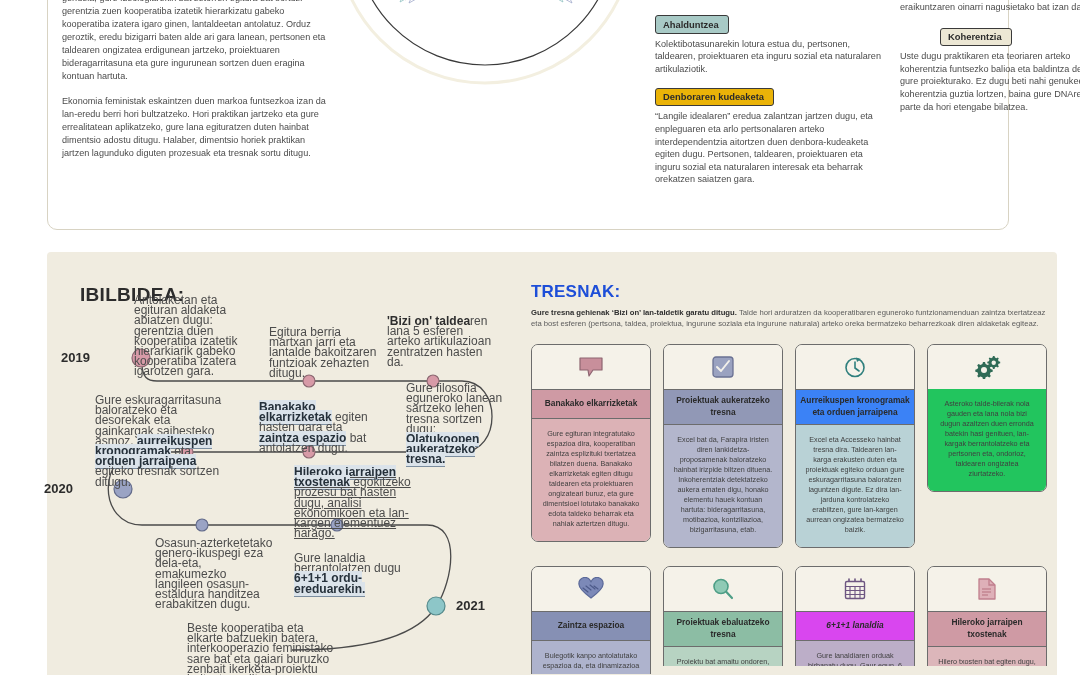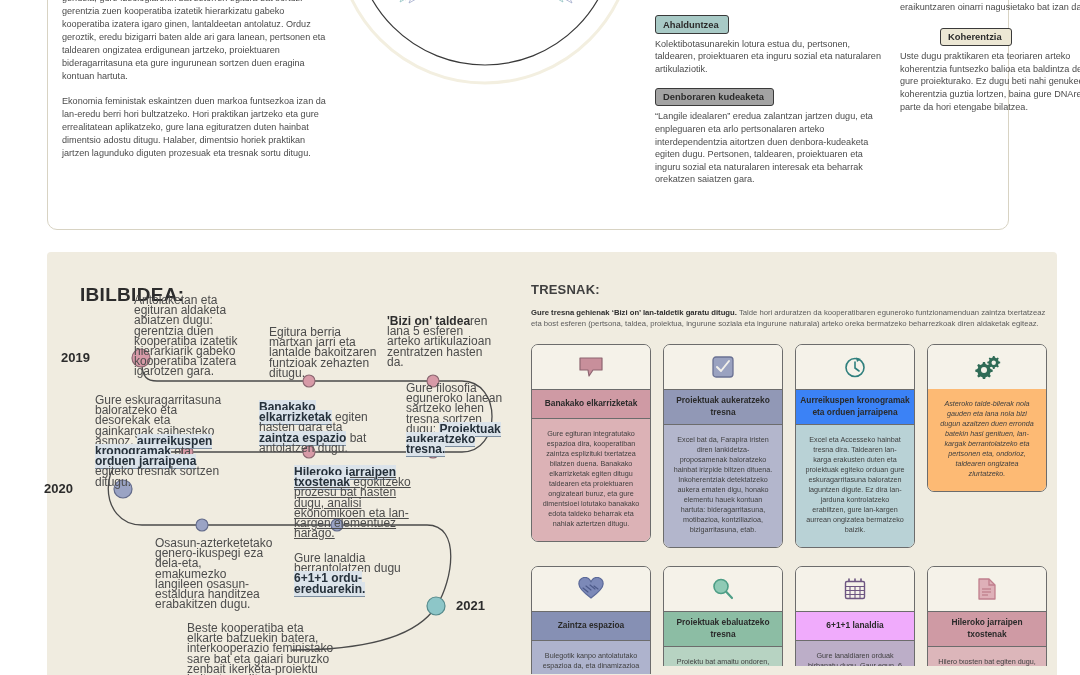--- a/index.html
+++ b/index.html
@@ -50,21 +50,21 @@
   .dim-tag {
     display: inline-block;
     font-size: 9.4px; font-weight: bold; color: #2b2b2b;
     padding: 2.5px 9px 3px 7px;
     border: 1.3px solid #3a3a3a;
     border-radius: 3px;
     margin-bottom: 4px;
     position: relative;
   }
   .dim-tag.teal   { background: #a8cac6; }
-  .dim-tag.blue   { background: #a3a3a3; }
+  .dim-tag.blue   { background: #eab308; }
   .dim-tag.cream  { background: #ece7d4; margin-left: 40px; }
   .dim-body {
     font-size: 9.1px; line-height: 12.6px; color: #4b4b4b;
   }
 
   
   .bottom-section {
     position: absolute; left: 47px; top: 252px;
     width: 1010px; height: 430px;
     background: #f0ece0;
@@ -98,21 +98,21 @@
     font-size: 13px; font-weight: bold; color: #2c2c2c;
   }
 
   
   .tresnak-col {
     position: absolute; left: 466px; top: 0px;
     width: 544px; height: 430px;
   }
   .tresnak-title {
     position: absolute; left: 18px; top: 30px;
-    font-size: 13px; font-weight: bold; color: #404040;
+    font-size: 17px; font-weight: bold; color: #1d4ed8;
     letter-spacing: 0.2px;
   }
   .tresnak-intro {
     position: absolute; left: 18px; top: 56px; width: 515px;
     font-size: 7.7px; line-height: 10.6px; color: #5c5c5c;
   }
   .tresnak-intro b { color: #2e2e2e; }
 
   .cards-grid {
     position: absolute; left: 18px; top: 92px;
@@ -286,21 +286,21 @@
 
       <div class="tl-note" style="left:48px; top:88px; width:128px;">
         Gure eskuragarritasuna baloratzeko eta desorekak eta gainkargak saihesteko asmoz, <span class="tl-hl">aurreikuspen kronogramak</span> eta <span class="tl-hl">orduen jarraipena</span> egiteko tresnak sortzen ditugu.
       </div>
 
       <div class="tl-note" style="left:212px; top:95px; width:125px;">
         <span class="tl-hl">Banakako elkarrizketak</span> egiten hasten gara eta <span class="tl-hl">zaintza espazio</span> bat antolatzen dugu.
       </div>
 
       <div class="tl-note" style="left:359px; top:76px; width:100px;">
-        Gure filosofia eguneroko lanean sartzeko lehen tresna sortzen dugu: <span class="tl-hl">Proiektuak aukeratzeko tresna.</span>
+        Gure filosofia eguneroko lanean sartzeko lehen tresna sortzen dugu: <span class="tl-hl">Olatukoopen aukeratzeko tresna.</span>
       </div>
 
 
       <div class="tl-note" style="left:247px; top:160px; width:130px;text-decoration:underline;">
         <span class="tl-hl">Hileroko  jarraipen txostenak</span> egokitzeko prozesu bat hasten dugu, analisi ekonomikoen eta lan-kargen elementuez harago.
       </div>
 
       <div class="tl-note" style="left:108px; top:231px; width:118px;">Osasun-azterketetako genero-ikuspegi eza dela-eta, emakumezko langileen osasun-estaldura handitzea erabakitzen  dugu.</div>
 
       <div class="tl-note" style="left:247px; top:246px; width:125px;">
@@ -364,21 +364,21 @@
                 <g fill="#2f6b56">
                   <path d="M10 7 l2 0 .6 2.1 1.9 .8 1.9-1 1.4 1.4 -1 1.9 .8 1.9 2.1 .6 0 2 -2.1 .6 -.8 1.9 1 1.9 -1.4 1.4 -1.9-1 -1.9 .8 -.6 2.1 -2 0 -.6-2.1 -1.9-.8 -1.9 1 -1.4-1.4 1-1.9 -.8-1.9 -2.1-.6 0-2 2.1-.6 .8-1.9 -1-1.9 1.4-1.4 1.9 1 1.9-.8 Z"></path>
                 </g>
                 <circle cx="11" cy="15" r="3" fill="#f5f2e9"></circle>
                 <g fill="#2f6b56">
                   <path d="M20 1 l1.5 0 .5 1.6 1.4 .6 1.4-.8 1 1 -.8 1.4 .6 1.4 1.6 .5 0 1.5 -1.6 .5 -.6 1.4 .8 1.4 -1 1 -1.4-.8 -1.4 .6 -.5 1.6 -1.5 0 -.5-1.6 -1.4-.6 -1.4 .8 -1-1 .8-1.4 -.6-1.4 -1.6-.5 0-1.5 1.6-.5 .6-1.4 -.8-1.4 1-1 1.4 .8 1.4-.6 Z"></path>
                 </g>
                 <circle cx="20.7" cy="7.7" r="2.2" fill="#f5f2e9"></circle>
               </svg>
             </div>
-            <div class="card-body" style="background:#fdba74;font-style:italic;">Asteroko talde-bilerak nola gauden eta lana nola bizi dugun azaltzen duen erronda batekin hasi genituen, lan-kargak berrantolatzeko eta pertsonen eta, ondorioz, taldearen ongizatea ziurtatzeko.</div>
+            <div class="card-body" style="background:#22c55e;">Asteroko talde-bilerak nola gauden eta lana nola bizi dugun azaltzen duen erronda batekin hasi genituen, lan-kargak berrantolatzeko eta pertsonen eta, ondorioz, taldearen ongizatea ziurtatzeko.</div>
           </div>
         </div>
 
         <div class="card clip" style="height:108px;">
           <div class="card-shell">
             <div class="card-icon">
               <svg width="28" height="24" viewBox="0 0 28 24">
                 <path d="M14 21 C 6 15 2 11 2 7.5 A 5 5 0 0 1 14 5.5 A 5 5 0 0 1 26 7.5 C 26 11 22 15 14 21 Z" fill="#7c89b8" stroke="#5c6a99" stroke-width="1.2"></path>
                 <path d="M6 11 l5 4 M9 9 l5 4 M13 8 l5 4 M17 9 l4 3" stroke="#4d5a8a" stroke-width="1.2" fill="none" stroke-linecap="round"></path>
               </svg>
@@ -406,21 +406,21 @@
             <div class="card-icon">
               <svg width="24" height="24" viewBox="0 0 24 24">
                 <path d="M6 2 v3 M12 2 v3 M18 2 v3" stroke="#6d5681" stroke-width="1.6" stroke-linecap="round"></path>
                 <rect x="2.5" y="4.5" width="19" height="17" rx="1.5" fill="#f5f2e9" stroke="#6d5681" stroke-width="1.4"></rect>
                 <g stroke="#6d5681" stroke-width="1.1">
                   <path d="M2.5 9.5 h19 M2.5 13.5 h19 M2.5 17.5 h19"></path>
                   <path d="M7 9.5 v12 M12 9.5 v12 M17 9.5 v12"></path>
                 </g>
               </svg>
             </div>
-            <div class="card-head" style="background:#f0abfc;">6+1+1 lanaldia</div>
+            <div class="card-head" style="background:#d946ef;font-style:italic;">6+1+1 lanaldia</div>
             <div class="card-body" style="background:#bcaec8;">Gure lanaldiaren orduak birbanatu dugu. Gaur egun, 6 ordu dihardugu</div>
           </div>
         </div>
 
         <div class="card clip" style="height:100px;">
           <div class="card-shell">
             <div class="card-icon">
               <svg width="22" height="24" viewBox="0 0 22 24">
                 <path d="M3 2 h10 l6 6 v14 H3 Z" fill="#deb0b8" stroke="#c07f8d" stroke-width="1.3" stroke-linejoin="round"></path>
                 <path d="M13 2 v6 h6" fill="none" stroke="#c07f8d" stroke-width="1.3"></path>

